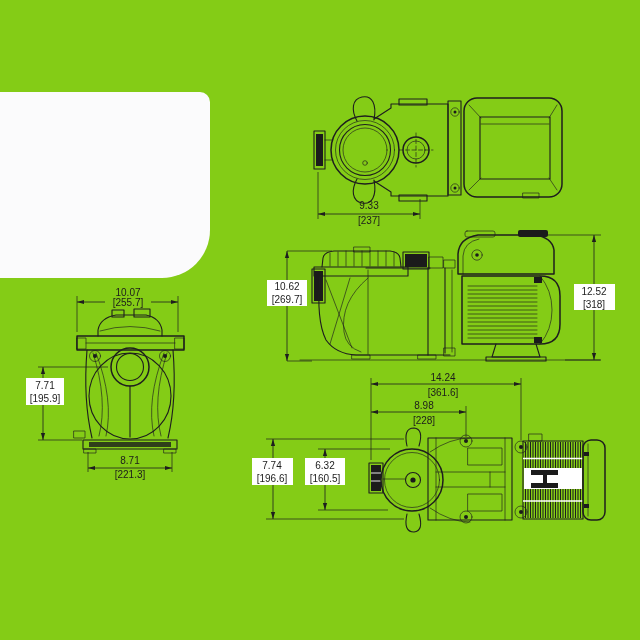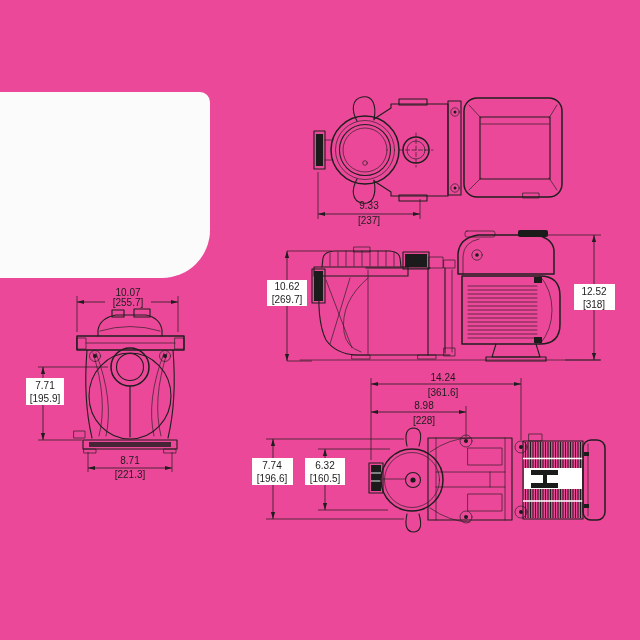--- a/index.html
+++ b/index.html
@@ -1,16 +1,16 @@
 <!DOCTYPE html>
 <html><head>
 <meta charset="utf-8">
 <style>
   html,body{margin:0;padding:0;background:#ffffff;}
-  .canvas{position:relative;width:640px;height:640px;background:#ec4899;overflow:hidden;
+  .canvas{position:relative;width:640px;height:640px;background:#84cc16;overflow:hidden;
           font-family:"Liberation Sans",sans-serif;}
   .watermark{position:absolute;left:0;top:92px;width:210px;height:186px;background:#fbfbfc;
              border-radius:0 10px 48px 0;}
   svg{position:absolute;left:0;top:0;}
   
   .ln{stroke:#1e1e1e;stroke-width:1.1;fill:none;stroke-linejoin:round;stroke-linecap:round;}
   .lnT{stroke-width:1.5;}
   .thin{stroke-width:0.65;}
   .dk{fill:#1b1b1b;stroke:none;}
   .wht{fill:#ffffff;stroke:none;}

